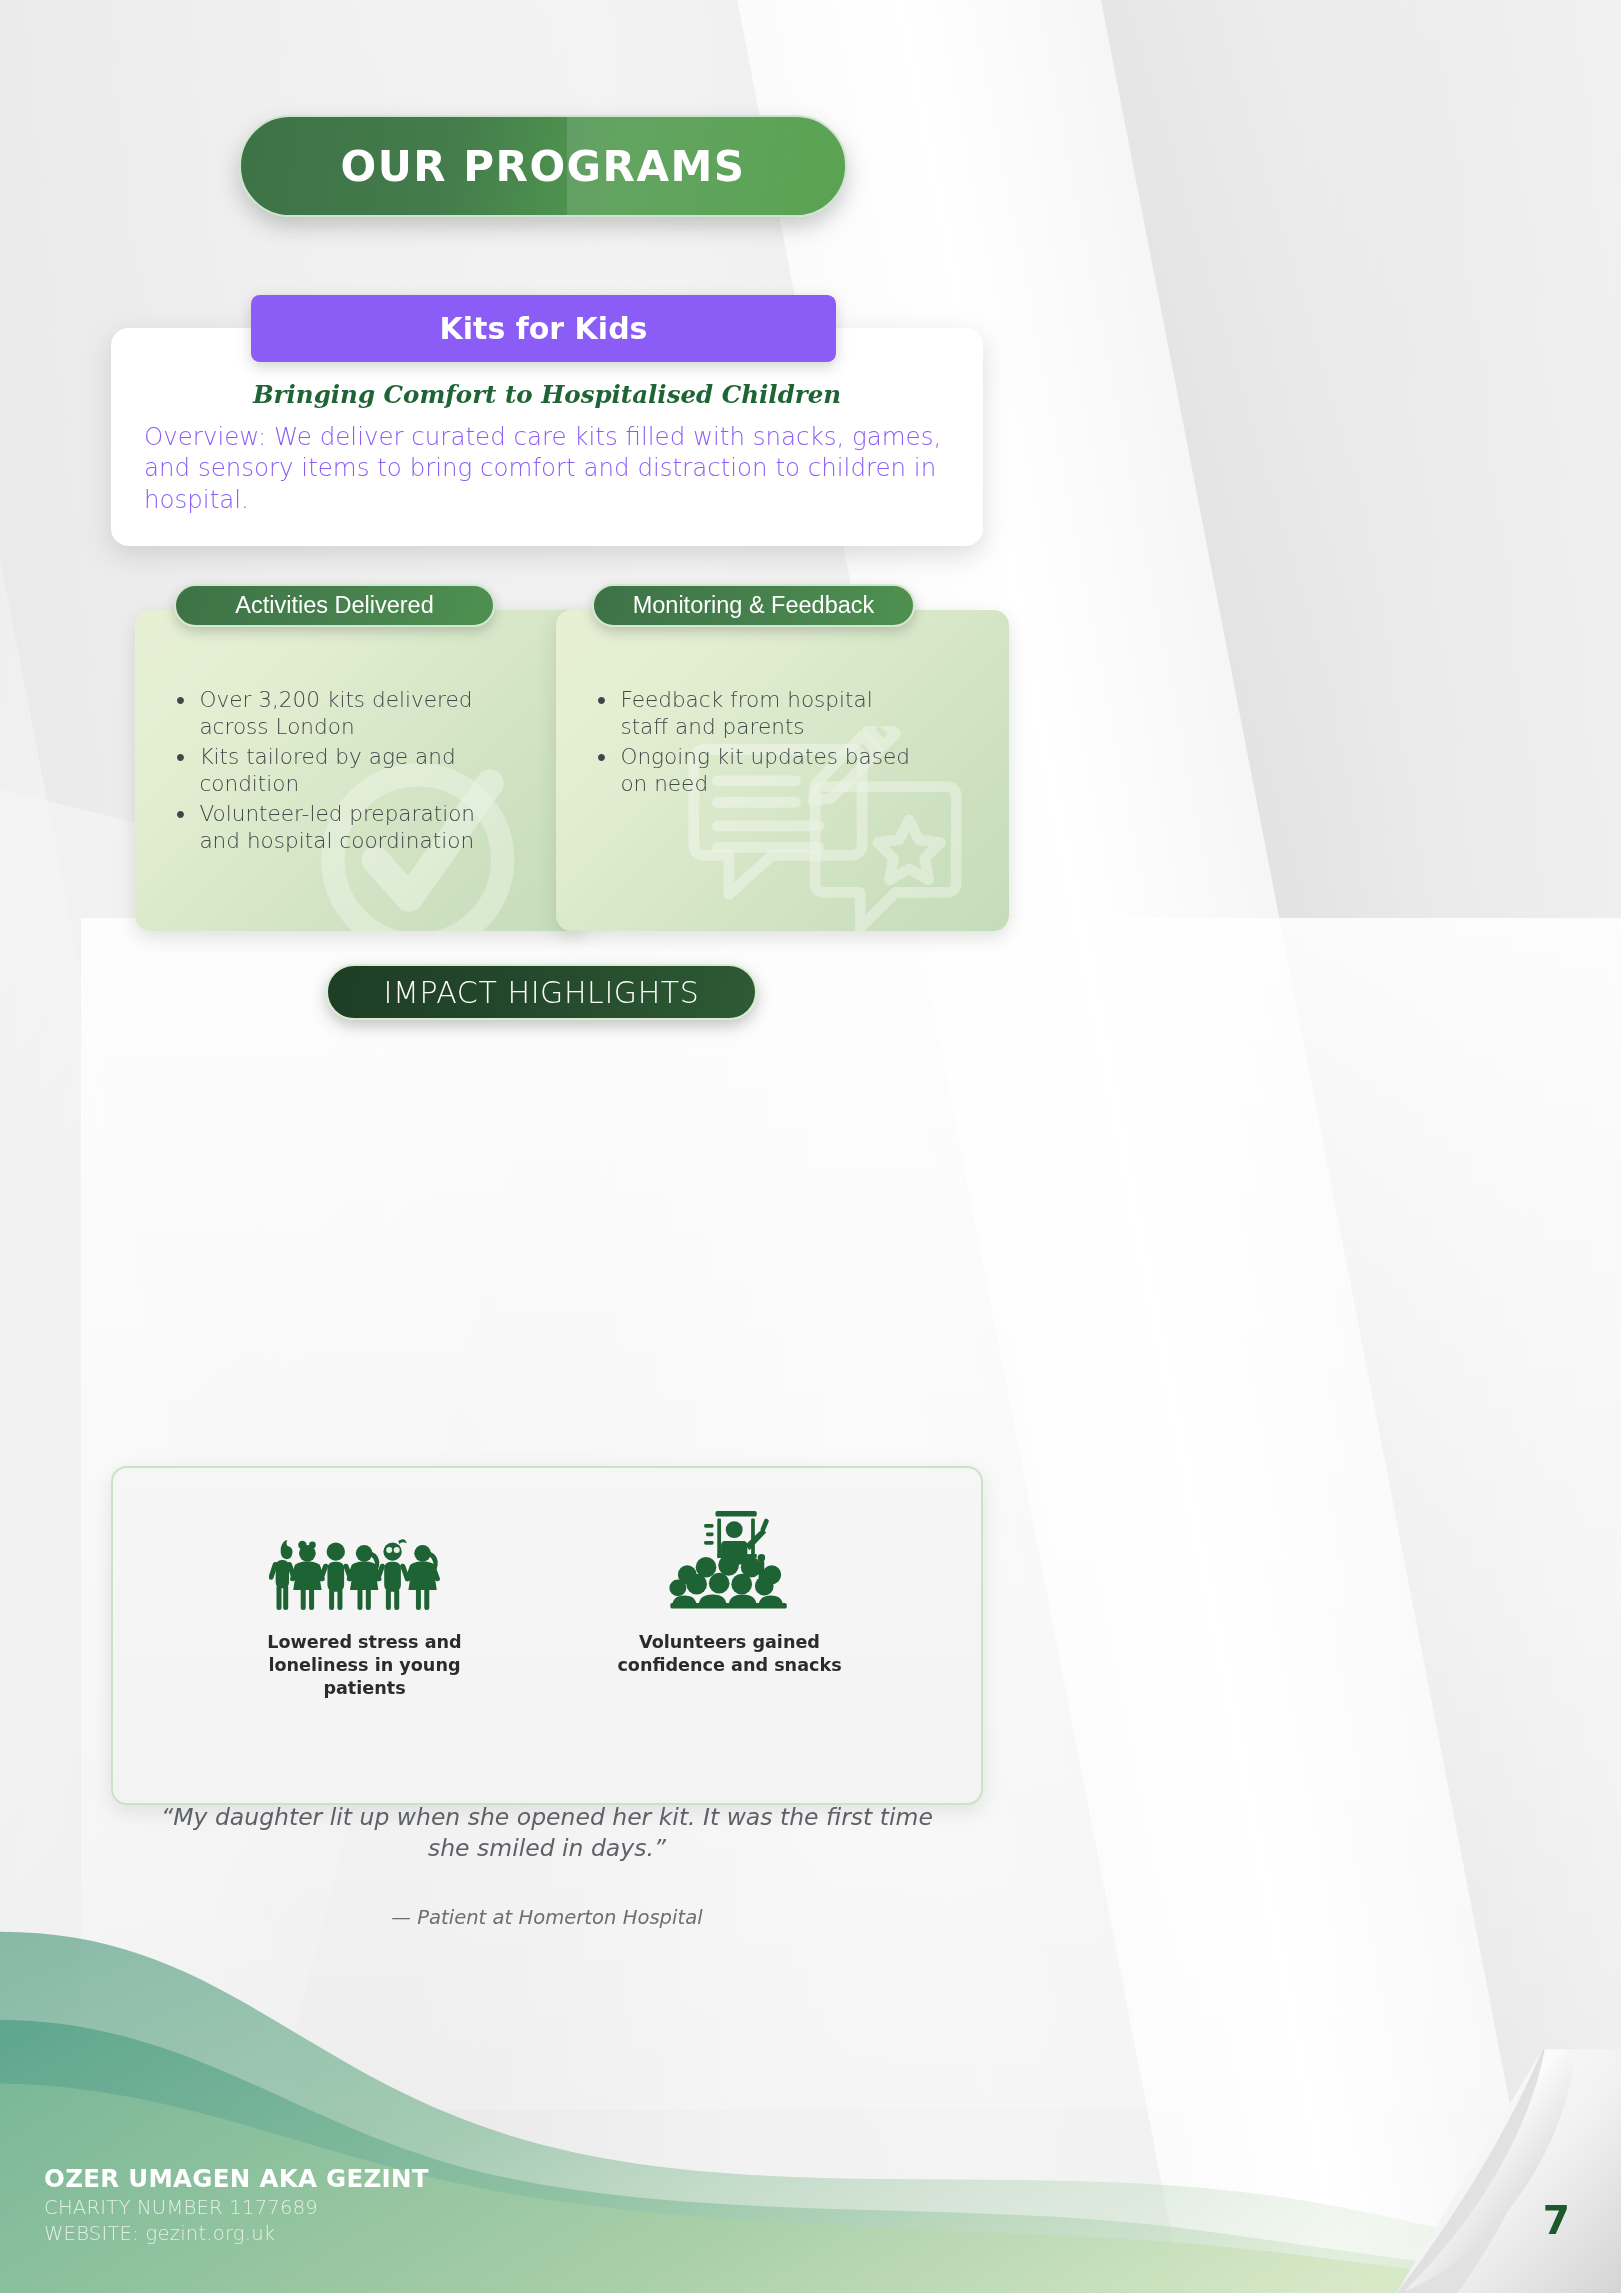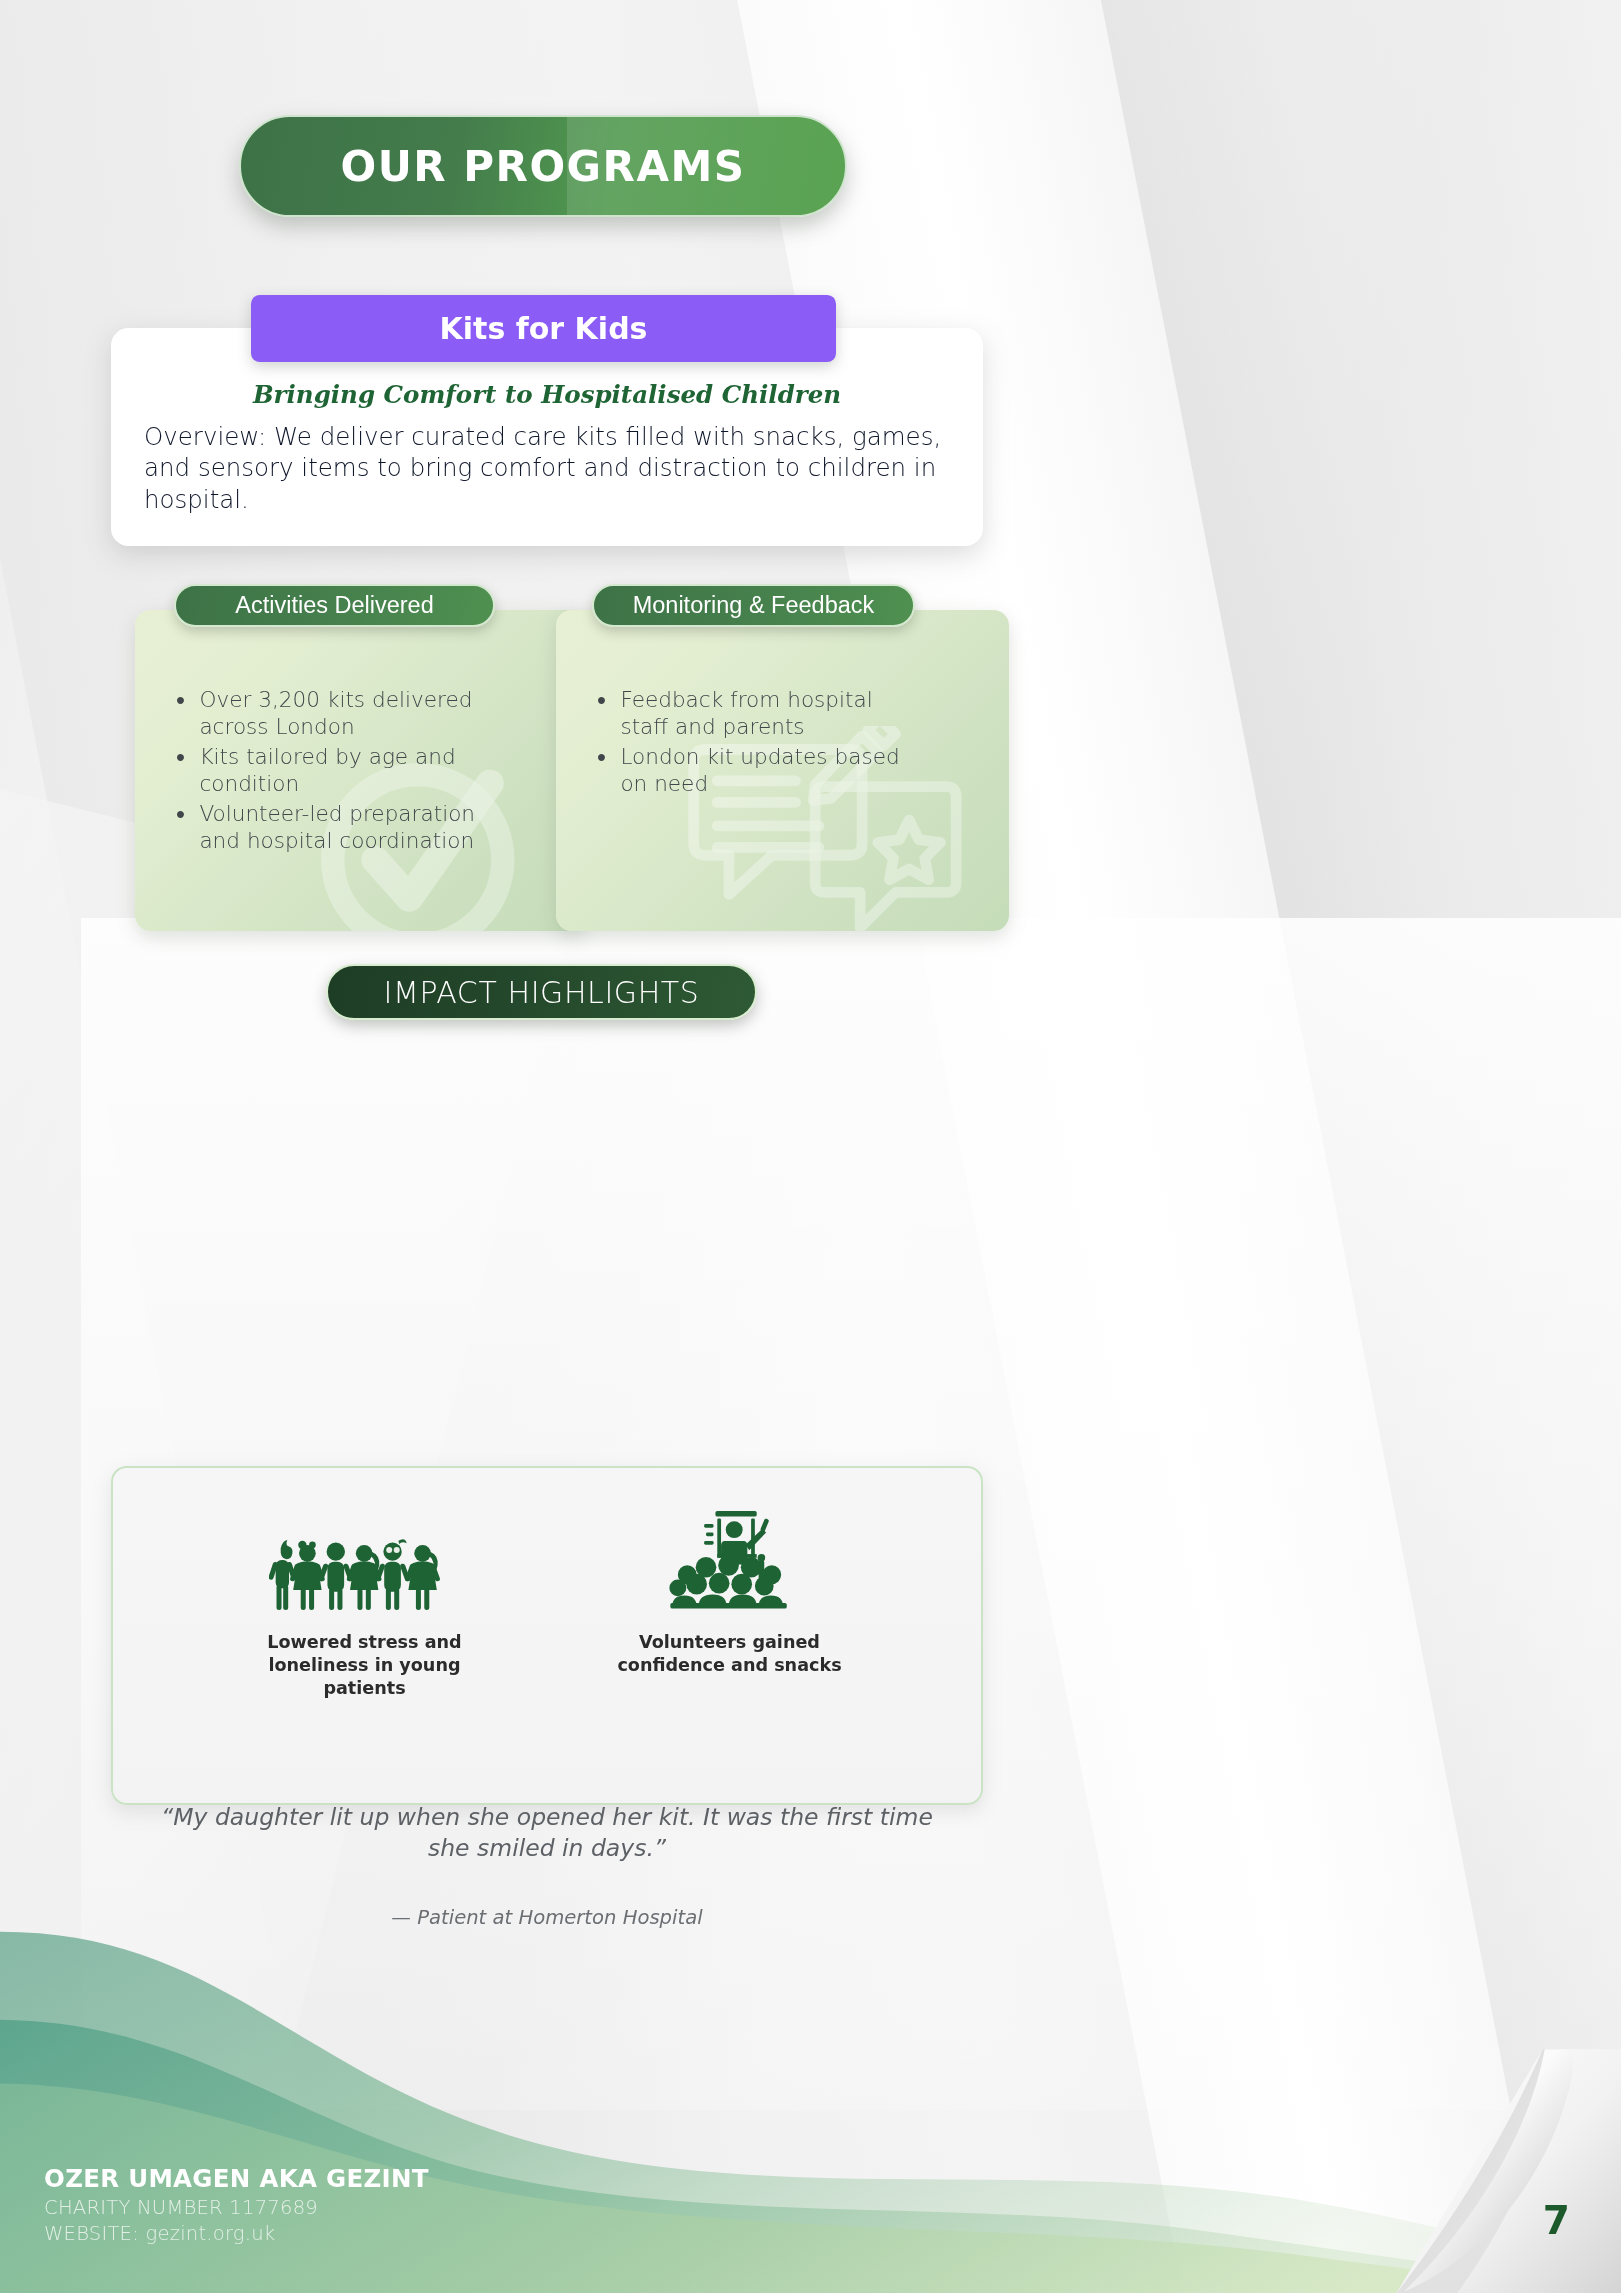--- a/index.html
+++ b/index.html
@@ -87,21 +87,21 @@
     font-family:"DejaVu Sans", sans-serif;
   }
   .card-subtitle{
     position:absolute; left:111px; top:380px; width:872px;
     text-align:center; color:#1f6434; font-size:24.5px;
     font-style:italic; font-weight:700;
     font-family:"DejaVu Serif", serif;
   }
   .card-body{
     position:absolute; left:144px; top:421px; width:809px;
-    color:#0f172a; font-size:24.5px; line-height:1.28;
+    color:#8b5cf6; font-size:24.5px; line-height:1.28;
     font-family:"DejaVu Sans", sans-serif; font-weight:300;
   }
 
   
   .gbox{
     position:absolute; top:610px; width:453px; height:321px;
     border-radius:15.7px;
     background:linear-gradient(135deg,#e8f0d4 0%,#e3eed1 25%,#cfe2c2 70%,#c5dcb9 100%);
     box-shadow:0 6.9px 17.6px rgba(120,130,115,.22);
     overflow:hidden;
@@ -267,21 +267,21 @@
         <path d="M10 18 q0-6 6-6 h74 q6 0 6 6 v42 q0 6-6 6 h-40 l-22 20 v-20 h-12 q-6 0-6-6 Z"></path>
         <path d="M22 28 h40 M22 39 h40 M22 51 h52 M22 62 h52"></path>
         <path d="M72 36 q0-5 5-5 h62 q5 0 5 5 v44 q0 5-5 5 h-26 l-18 18 v-18 h-18 q-5 0-5-5 Z"></path>
         <path d="M120 48 l5 10 11 1.5 -8 8 2 11 -10 -5.5 -10 5.5 2 -11 -8 -8 11 -1.5 Z"></path>
         <path d="M72 30 L96 5 l8 8 -24 24 -9 1 Z"></path>
         <path d="M99 2 l6 -6 8 8 -6 6 Z"></path>
       </g>
     </svg>
     <ul class="gbullets">
       <li>Feedback from hospital staff and parents</li>
-      <li>London kit updates based on need</li>
+      <li>Ongoing kit updates based on need</li>
     </ul>
   </div>
   <div class="gtab right">
     <span class="gtab-label">Monitoring &amp; Feedback</span>
   </div>
 
   <div class="impact-panel"></div>
   <div class="impact-tab">
     <span class="impact-tab-label">IMPACT HIGHLIGHTS</span>
   </div>

